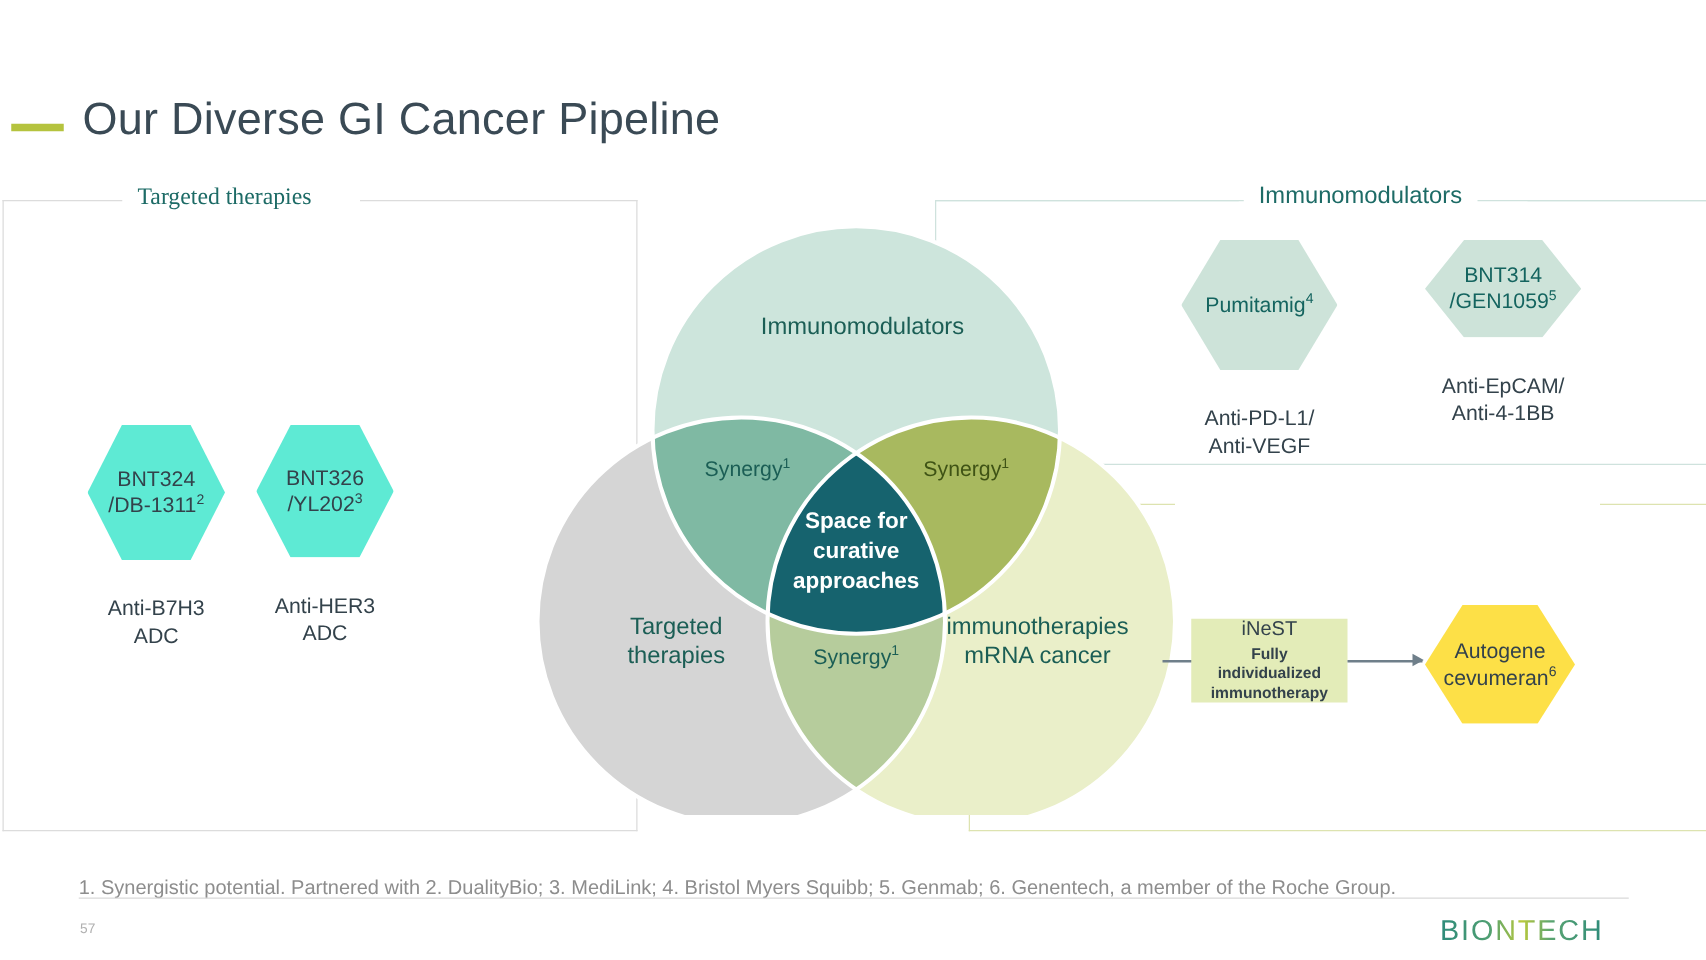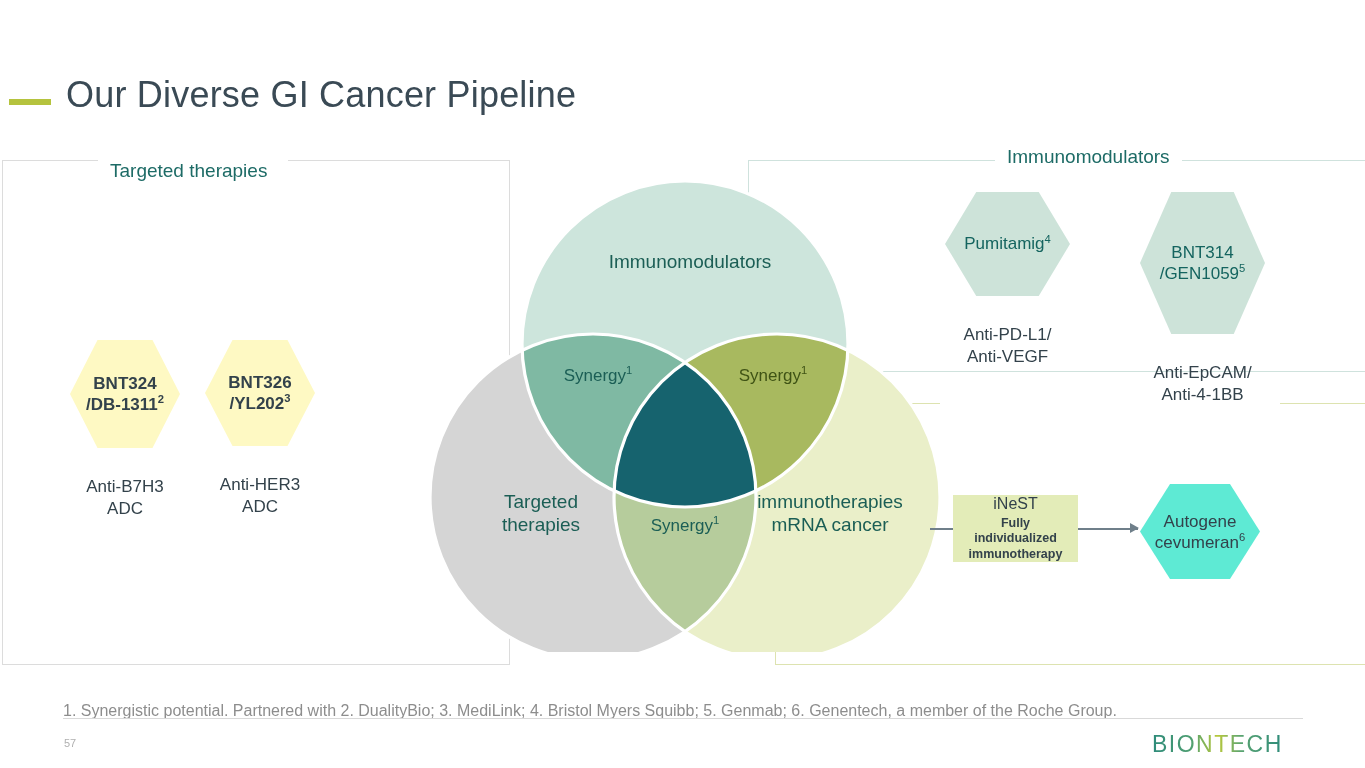--- a/index.html
+++ b/index.html
@@ -54,21 +54,21 @@
     position:absolute;left:775px;top:403px;width:165px;height:1px;background:#dde3b0;
   }
   .frame-mrna-topline-r{
     position:absolute;left:1280px;top:403px;width:85px;height:1px;background:#dde3b0;
   }
 
   .section-label{
     position:absolute;font-size:19px;color:#1d6b66;background:#ffffff;
     padding:0 12px;white-space:nowrap;
   }
-  .lbl-targeted{left:98px;top:160px;}
+  .lbl-targeted{left:98px;top:147px;font-family:Liberation Serif, serif;}
   .lbl-imm{left:995px;top:146px;}
   .lbl-mrna{left:945px;top:390px;}
 
   
   .venn{position:absolute;left:425px;top:172px;width:520px;height:480px;}
   .venn svg{display:block;}
   .venn-text{
     position:absolute;text-align:center;pointer-events:none;
     font-size:19px;color:#1b5e55;line-height:1.22;
   }
@@ -87,25 +87,25 @@
   .hexwrap{position:absolute;text-align:center;}
   .hex{
     position:relative;display:block;
     clip-path:polygon(25% 0%,75% 0%,100% 50%,75% 100%,25% 100%,0% 50%);
   }
   .hex-label{
     position:absolute;left:0;right:0;top:50%;transform:translateY(-50%);
     font-size:17px;line-height:1.25;text-align:center;padding:0 4px;
     box-sizing:border-box;
   }
-  .hex-gray{background:#fef9c3;font-weight:bold;}
+  .hex-gray{background:#5eead4;}
   .hex-gray .hex-label{color:#33424b;}
   .hex-teal{background:#cde3d9;}
   .hex-teal .hex-label{color:#14645f;}
-  .hex-olive{background:#5eead4;}
+  .hex-olive{background:#fde047;}
   .hex-olive .hex-label{color:#33424b;}
   .hex-caption{
     margin-top:28px;font-size:17px;line-height:1.3;color:#33424b;text-align:center;
   }
 
   .hx-bnt324{left:70px;top:340px;width:110px;}
   .hx-bnt326{left:205px;top:340px;width:110px;}
   .hx-pumi{left:945px;top:192px;width:125px;}
   .hx-bnt314{left:1140px;top:192px;width:125px;}
   .hx-auto{left:1140px;top:484px;width:120px;}
@@ -215,20 +215,25 @@
     <div class="venn-text syn-l" style="position:absolute;width:160px;color:#1b5e55;font-size:17px;">
       <span>Synergy</span><sup>1</sup>
     </div>
     <div class="venn-text syn-r" style="position:absolute;width:160px;color:#3f5315;font-size:17px;">
       <span>Synergy</span><sup>1</sup>
     </div>
     <div class="venn-text syn-b" style="position:absolute;width:160px;color:#1b5e55;font-size:17px;">
       <span>Synergy</span><sup>1</sup>
     </div>
 
+    <div class="venn-text vt-center">
+      <div>Space for</div>
+      <div>curative</div>
+      <div>approaches</div>
+    </div>
   </div>
 
   <div class="hexwrap hx-bnt324">
     <div class="hex hex-gray" style="height:108px;">
       <div class="hex-label">
         <div>BNT324</div>
         <div><span>/DB-1311</span><sup>2</sup></div>
       </div>
     </div>
     <div class="hex-caption">
@@ -256,21 +261,21 @@
         <div><span>Pumitamig</span><sup>4</sup></div>
       </div>
     </div>
     <div class="hex-caption">
       <div>Anti-PD-L1/</div>
       <div>Anti-VEGF</div>
     </div>
   </div>
 
   <div class="hexwrap hx-bnt314">
-    <div class="hex hex-teal" style="height:142px;">
+    <div class="hex hex-teal" style="height:78px;">
       <div class="hex-label">
         <div>BNT314</div>
         <div><span>/GEN1059</span><sup>5</sup></div>
       </div>
     </div>
     <div class="hex-caption">
       <div>Anti-EpCAM/</div>
       <div>Anti-4-1BB</div>
     </div>
   </div>

